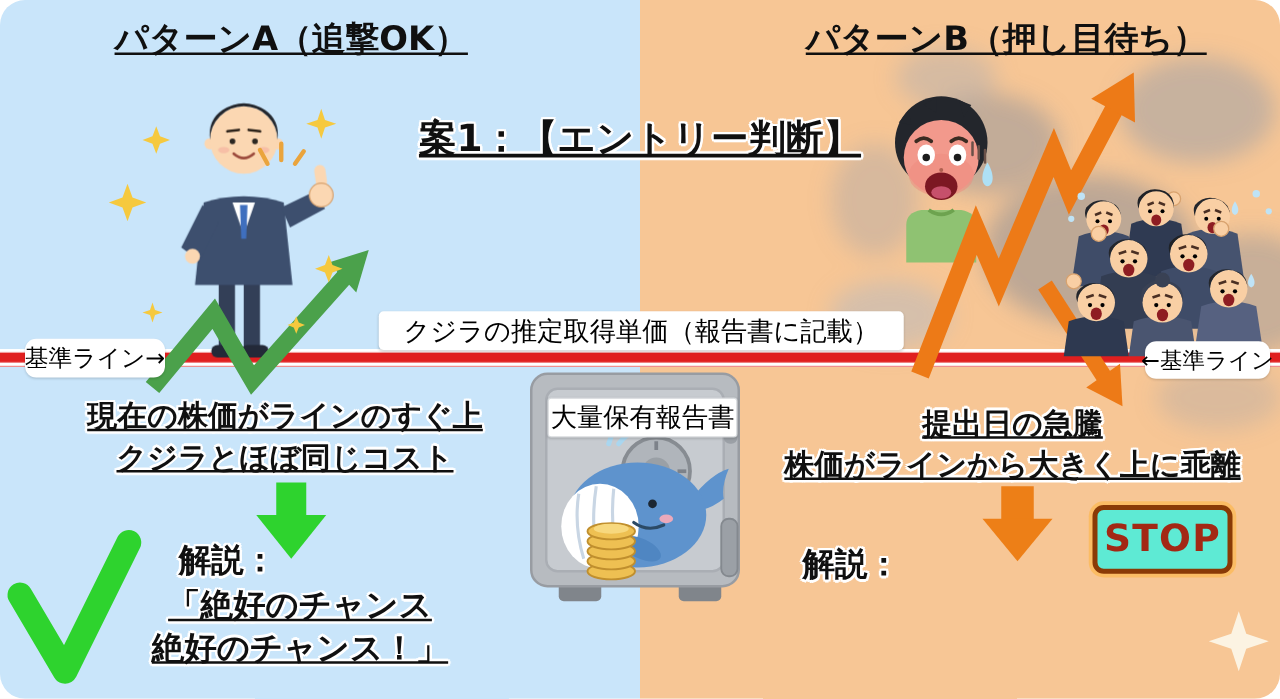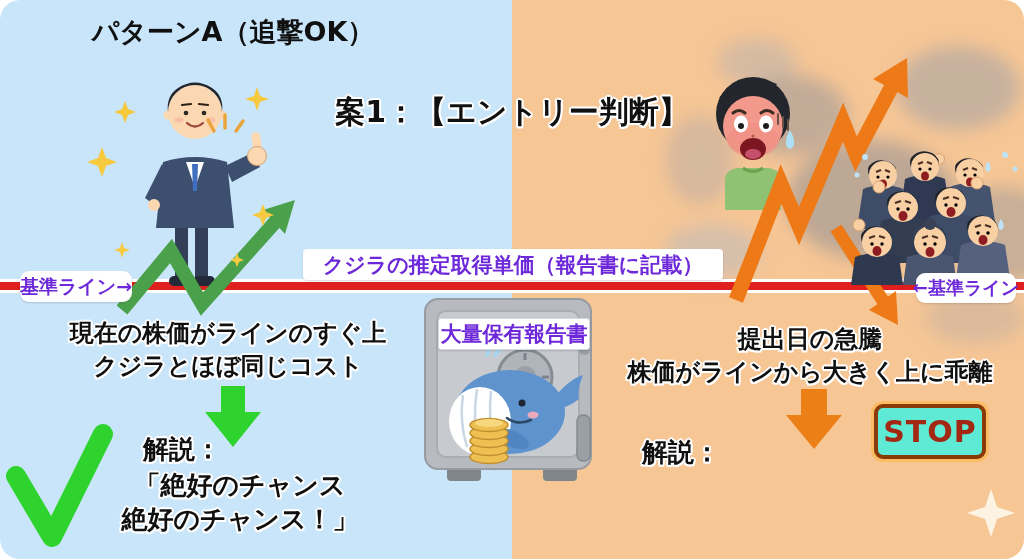--- a/index.html
+++ b/index.html
@@ -8,30 +8,30 @@
     border-radius:20px;font-family:"DejaVu Sans","Liberation Sans",sans-serif;
     -webkit-user-select:none;user-select:none;
   }
   .bg-half{position:absolute;top:0;height:100%;}
   .bg-a{left:0;width:512px;background:#c9e5fa;}
   .bg-b{left:512px;width:512px;background:#f7c695;}
   .abs{position:absolute;}
   .t{position:absolute;font-weight:800;color:#101010;white-space:nowrap;line-height:1.2;}
   .halo{text-shadow:2px 0 0 #fff,-2px 0 0 #fff,0 2px 0 #fff,0 -2px 0 #fff,
         1.5px 1.5px 0 #fff,-1.5px -1.5px 0 #fff,1.5px -1.5px 0 #fff,-1.5px 1.5px 0 #fff;}
-  .ctr{text-align:center;}
+  .ctr{text-align:center;text-decoration:underline;}
   .panel-title{font-size:27px;}
   .main-title{font-size:30px;line-height:40px;}
   .obs{font-size:24px;line-height:33px;}
   .comment-head{font-size:26px;margin-left:30px;}
   .comment{font-size:26px;line-height:34px;}
   .whitebox{
     position:absolute;background:#ffffff;border-radius:6px;
     display:flex;align-items:center;justify-content:center;
-    font-weight:700;color:#6d28d9;white-space:nowrap;
+    font-weight:400;color:#000000;white-space:nowrap;
     box-shadow:0 1px 2px rgba(0,0,0,0.15);
   }
   .baseline{
     position:absolute;left:0;top:279px;width:1024px;height:14px;
     background:#e01f1f;border-top:3px solid #ffffff;border-bottom:3px solid #ffffff;
     box-sizing:border-box;
   }
   .stop{
     position:absolute;left:874px;top:404px;width:104px;height:47px;
     background:#5eead4;border:4px solid #8a3a06;border-radius:9px;
@@ -303,20 +303,21 @@
       <circle cx="75" cy="79" r="6" fill="#394154"></circle>
       <line x1="67" y1="93" x2="73" y2="91" stroke="#4a2f23" stroke-width="2.2"></line>
         <line x1="77" y1="91" x2="83" y2="93" stroke="#4a2f23" stroke-width="2.2"></line>
       <circle cx="70" cy="99" r="1.7"></circle>
         <circle cx="80" cy="99" r="1.7"></circle>
       <ellipse cx="75" cy="107" rx="4.5" ry="5" fill="#8e1d22"></ellipse>
     </g>
   </svg>
 
   <div class="t panel-title ctr" style="left:83px;top:16px;width:300px;">パターンA（追撃OK）</div>
+  <div class="t panel-title ctr" style="left:640px;top:16px;width:330px;">パターンB（押し目待ち）</div>
 
   <div class="t main-title ctr halo" style="left:302px;top:92px;width:420px;">
     <div>案1：【エントリー判断】</div>
   </div>
 
   <div class="whitebox" style="left:303px;top:249px;width:420px;height:31px;font-size:21px;border-radius:4px;">クジラの推定取得単価（報告書に記載）</div>
   <div class="whitebox" style="left:20px;top:271px;width:112px;height:31px;font-size:19px;border-radius:9px;">基準ライン→</div>
   <div class="whitebox" style="left:916px;top:273px;width:100px;height:30px;font-size:18px;border-radius:9px;">←基準ライン</div>
 
   <div class="whitebox" style="left:438px;top:318px;width:150px;height:30px;font-size:21px;border-radius:3px;border:1px solid #d7dadd;">大量保有報告書</div>

